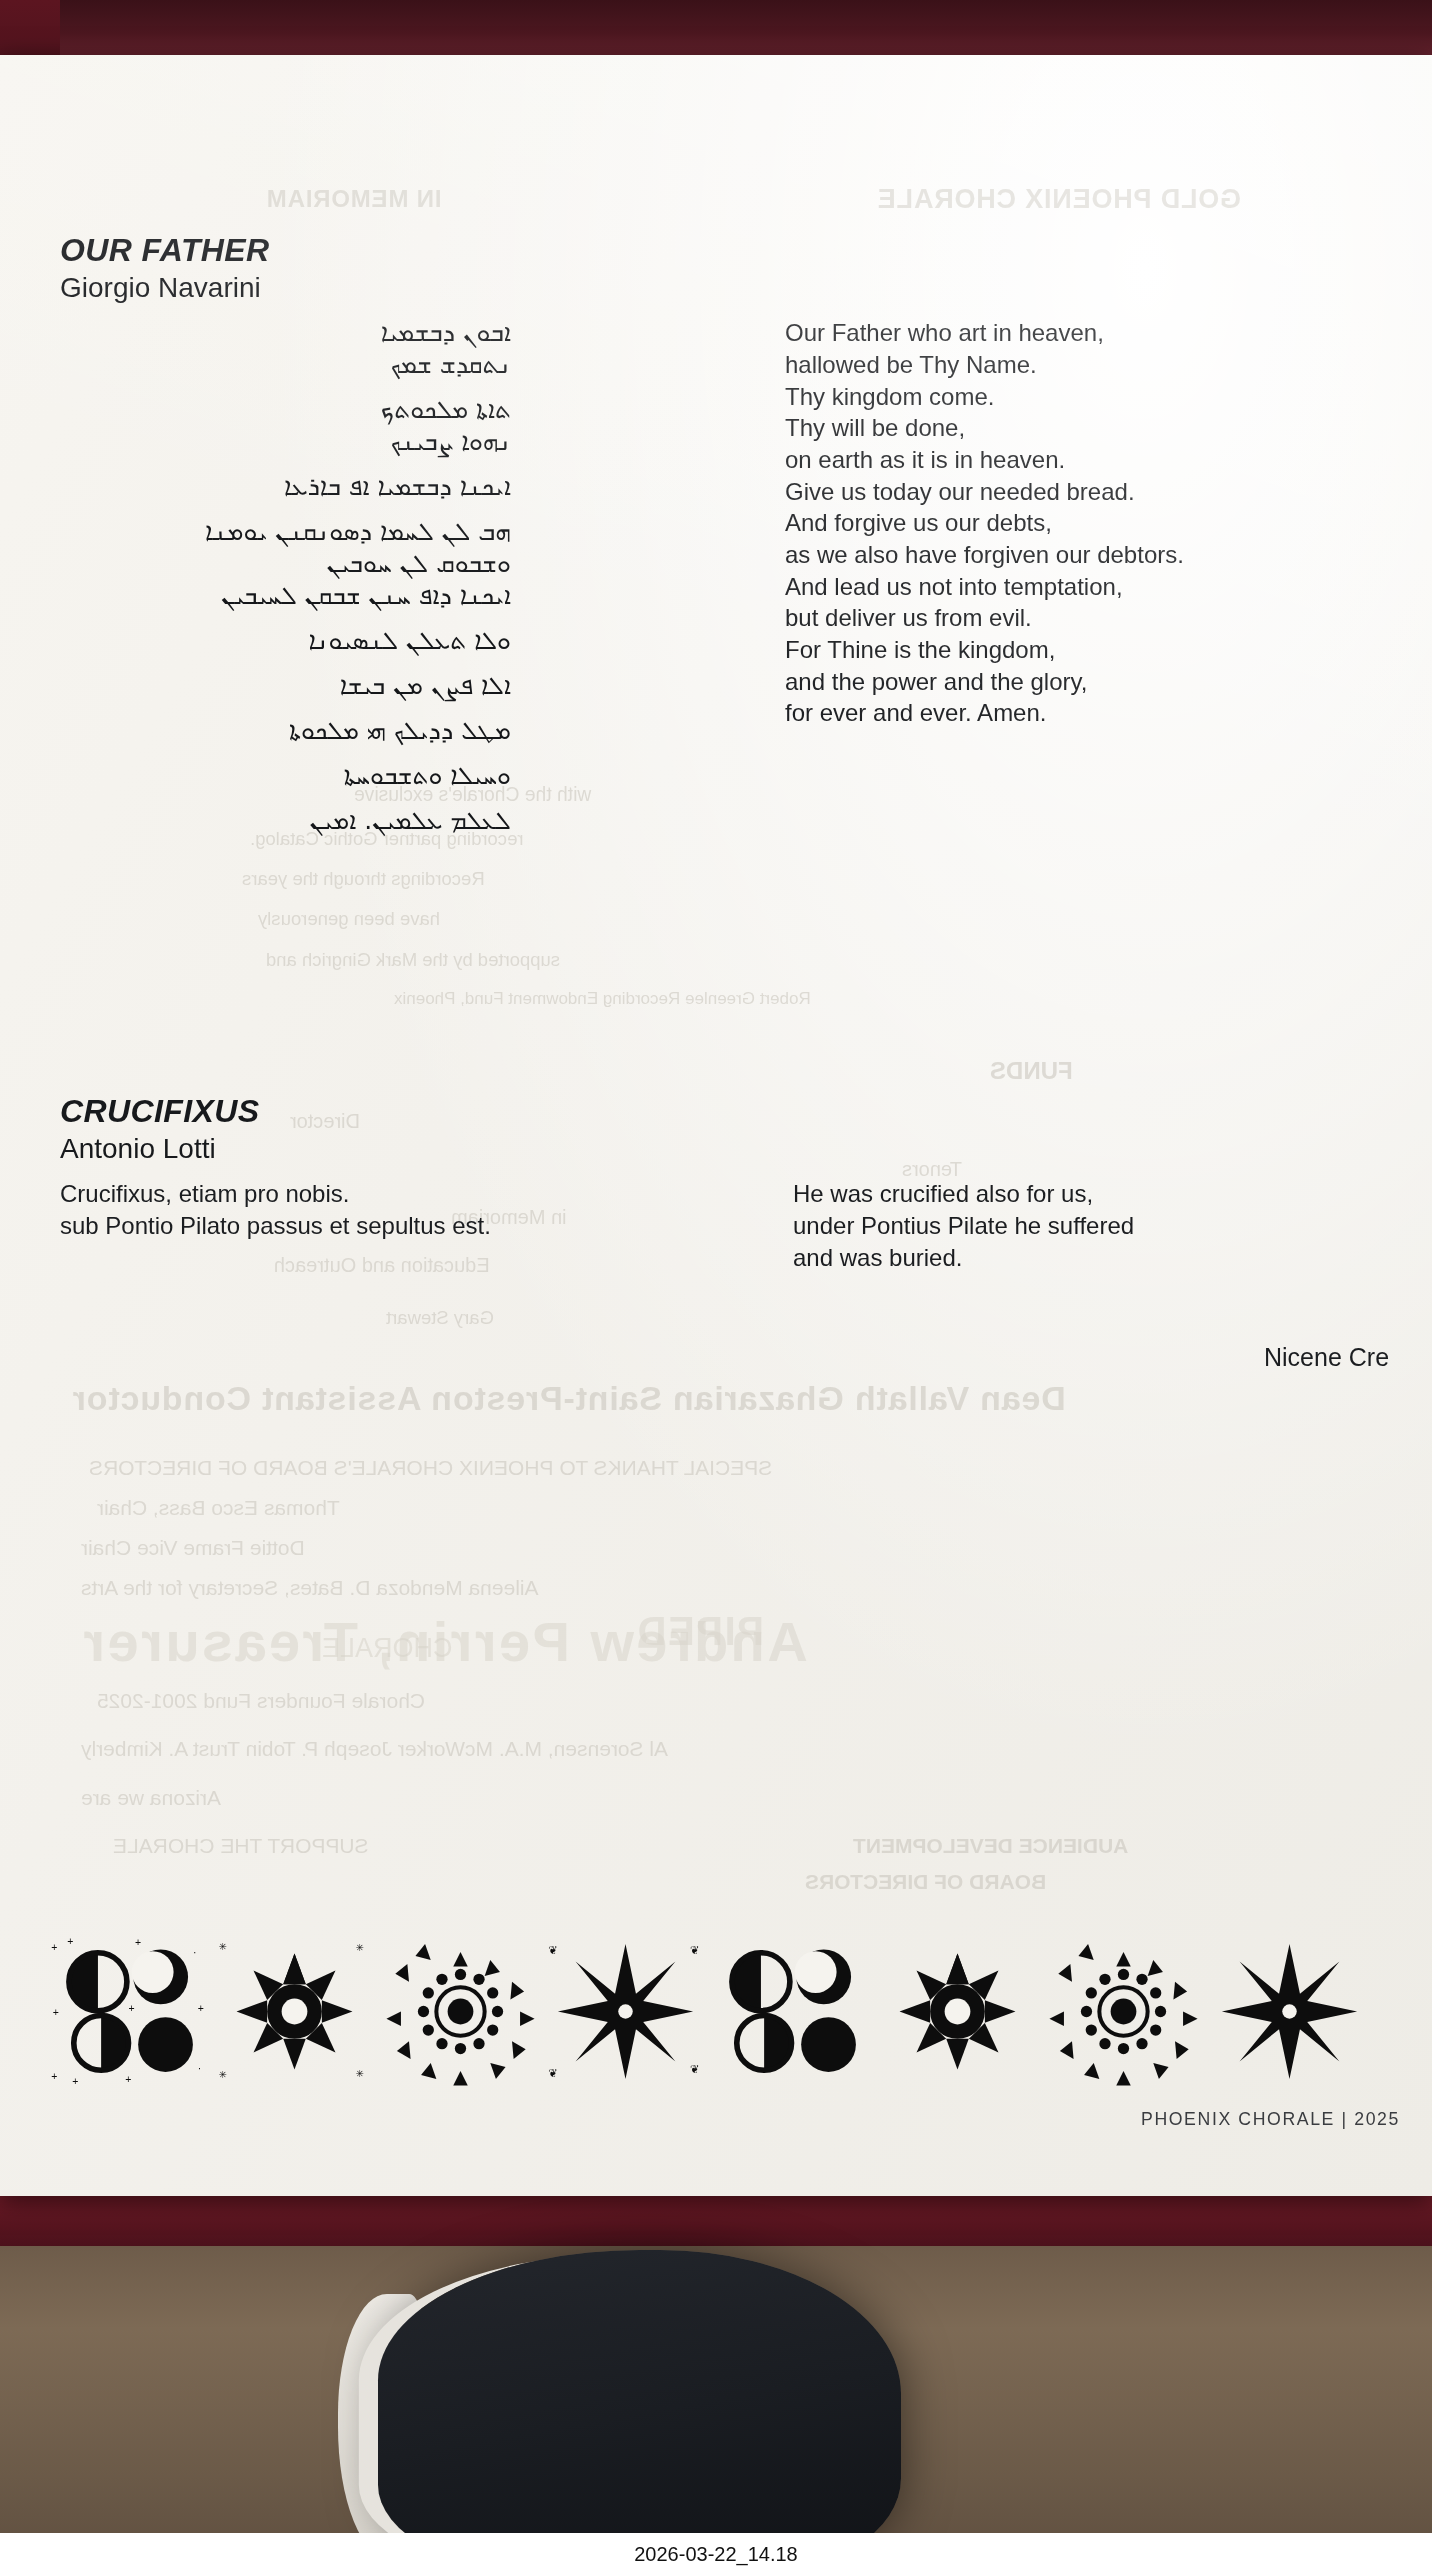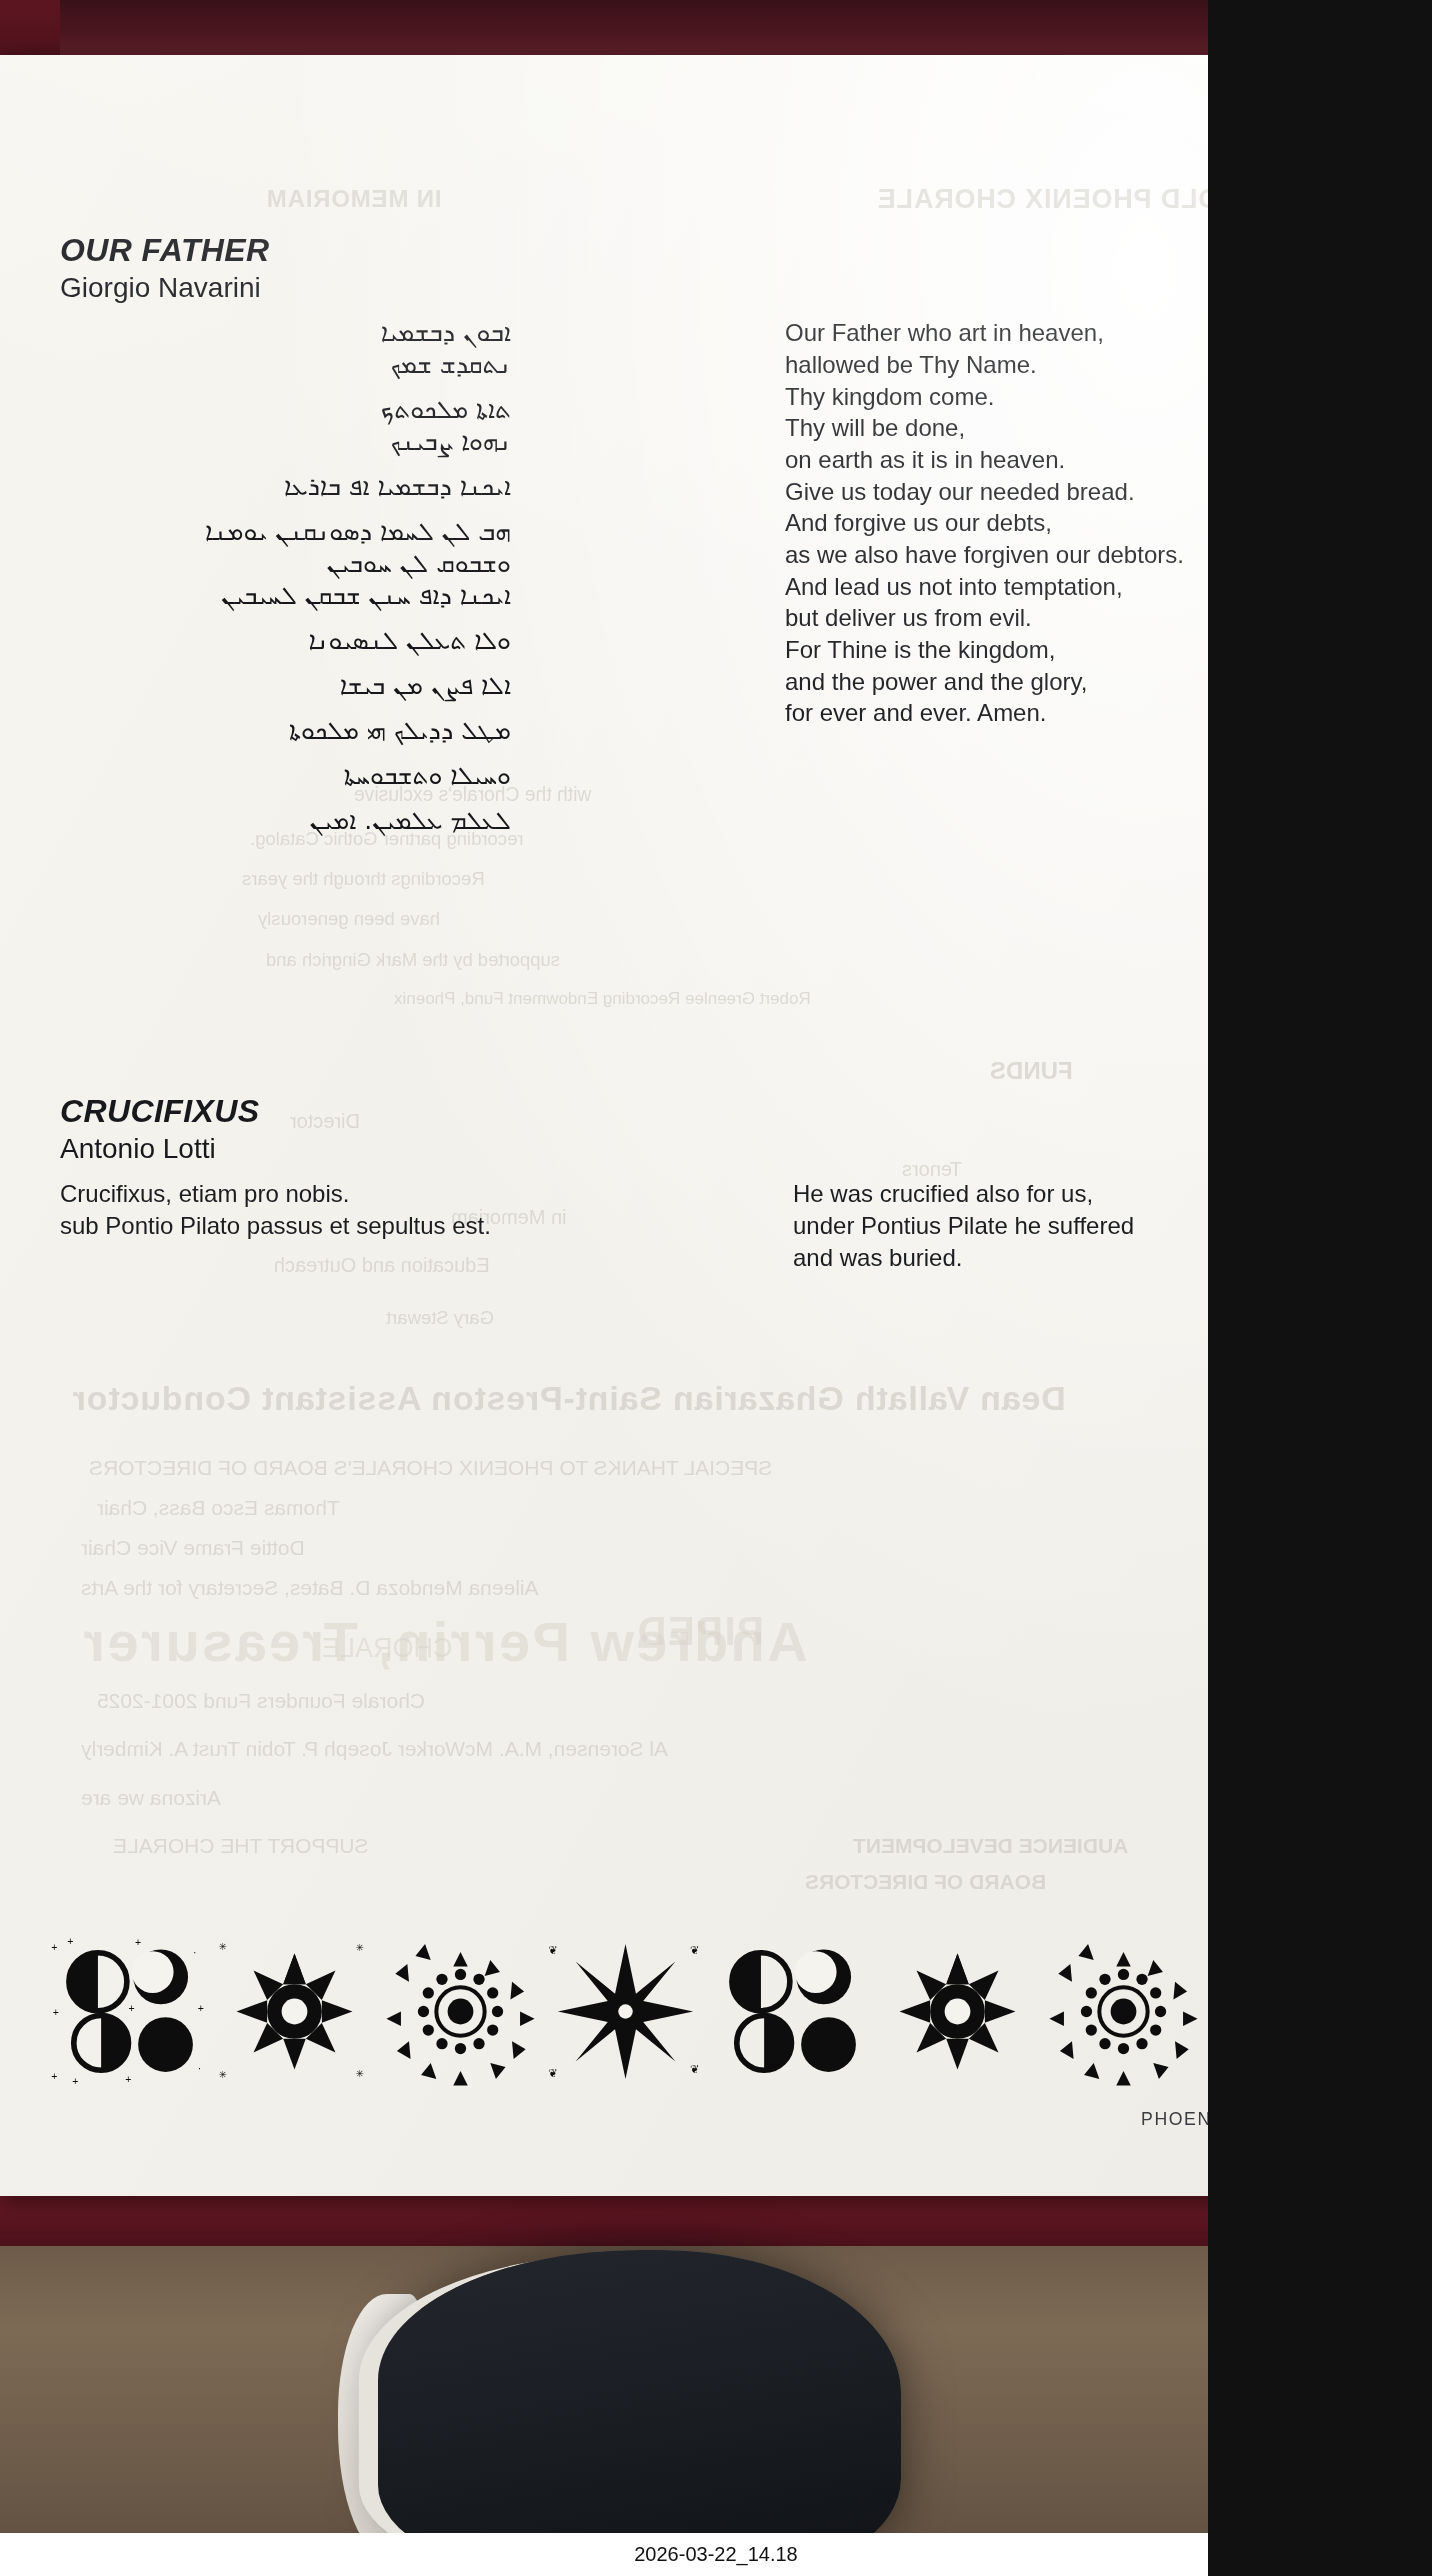--- a/index.html
+++ b/index.html
@@ -2,21 +2,21 @@
 <html style="font-size:13px"><head>
 <meta charset="utf-8">
 <style>
   html, body {
     margin: 0;
     padding: 0;
     background: #111;
   }
   .page {
     position: relative;
-    width: 1208px;
+    width: 1432px;
     height: 2576px;
     overflow: hidden;
     background: #22c55e;
     font-family: "Liberation Sans", sans-serif;
   }
 
   
   .table-surface {
     position: absolute;
     left: 0; top: 0;

